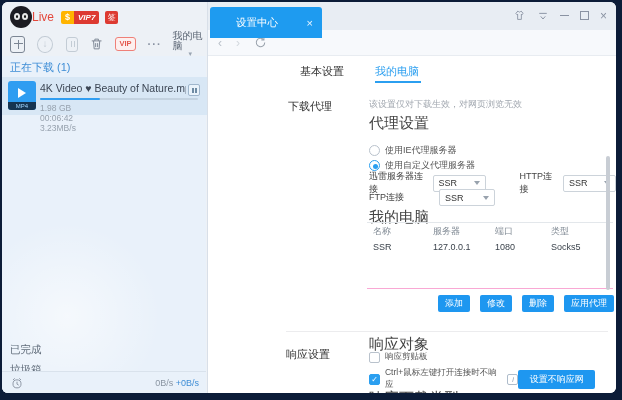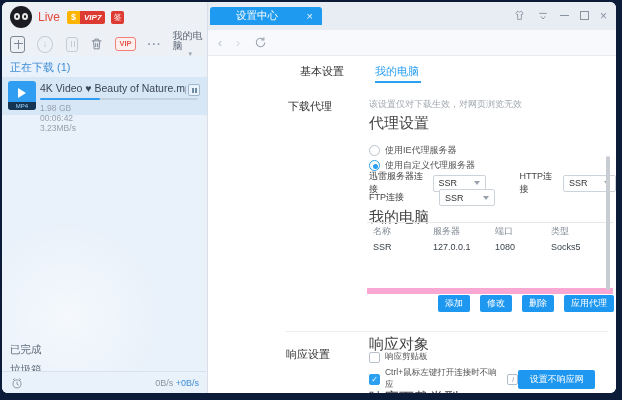--- a/index.html
+++ b/index.html
@@ -10,21 +10,21 @@
   
   .lp { position:absolute; left:0; top:0; width:206px; height:100%; background:#edf1f6; border-right:1px solid #d8dfe8; }
   .lp-list { position:absolute; left:0; right:1px; top:54px; bottom:22px; background:#e9f1fa; overflow:hidden; }
   .lp-list::before { content:""; position:absolute; left:-30px; bottom:-40px; width:190px; height:190px; border-radius:50%;
     background:radial-gradient(circle, rgba(255,255,255,.55) 0%, rgba(255,255,255,0) 70%); }
   .userbar { position:absolute; left:0; top:0; width:206px; height:30px; display:flex; align-items:center; }
   .avatar { width:22px; height:22px; border-radius:50%; background:#1c1c22; margin-left:8px; position:relative; }
   .avatar i { position:absolute; top:7px; width:6px; height:7px; background:#e8e8e8; border-radius:50%; }
   .avatar i.l { left:4px; } .avatar i.r { left:12px; }
   .avatar i::after { content:""; position:absolute; left:2px; top:2px; width:2px; height:3px; background:#111; border-radius:50%; }
-  .uname { color:#e4483c; font-size:12px; margin-left:6px; }
+  .uname { color:#e4483c; font-size:12px; }
   .vipbadge { display:flex; height:13px; margin-left:7px; border-radius:2px; overflow:hidden; font-weight:bold; }
   .vipbadge .d { background:#ffb400; color:#fff; font-size:9px; width:13px; text-align:center; line-height:13px; }
   .vipbadge .v { background:#dd3a31; color:#fff; font-size:8px; font-style:italic; padding:0 4px; line-height:13px; }
   .signbadge { width:13px; height:13px; margin-left:6px; background:#dd3a31; border-radius:2px; color:#fff; font-size:8px; text-align:center; line-height:13px; }
 
   .toolbar { position:absolute; left:0; top:30px; width:206px; height:24px; display:flex; align-items:center; padding-left:8px; }
   .tb-new { width:17px; height:17px; border:1.2px solid #7c8694; border-radius:3px; position:relative; }
   .tb-new::before, .tb-new::after { content:""; position:absolute; background:#7c8694; }
   .tb-new::before { left:3px; top:6.5px; width:9px; height:1.4px; }
   .tb-new::after { left:6.8px; top:3px; width:1.4px; height:9px; }
@@ -51,42 +51,42 @@
   .dl-prog i { display:block; height:2px; background:#2f9df1; border-radius:1px; }
   .dl-stats { position:absolute; left:38px; top:26px; width:158px; display:flex; justify-content:space-between; color:#97a2ae; font-size:8.5px;flex-direction:column; }
   .lp-nav { position:absolute; left:8px; color:#5f6b79; font-size:10.5px; }
   .lp-status { position:absolute; left:0; right:1px; bottom:0; height:22px; background:#e9f1fa; border-top:1px solid #d9e2ec; display:flex; align-items:center; }
   .speeds { margin-left:auto; margin-right:7px; font-size:9px; color:#8a95a2; }
   .speeds b { color:#3f8ed6; font-weight:normal; }
 
   
   .rp { position:absolute; left:206px; top:0; right:0; height:100%; }
   .rp-tabstrip { height:28px; background:#e8edf3; }
-  .set-tab { position:absolute; left:2px; top:5px; width:112px; height:18px; background:#1e9bf0; border-radius:3px 3px 0 0; display:flex; align-items:center; color:#fff; }
+  .set-tab { position:absolute; left:2px; top:5px; width:112px; height:31px; background:#1e9bf0; border-radius:3px 3px 0 0; display:flex; align-items:center; color:#fff; }
   .set-tab .t { font-size:10.5px; margin-left:26px; }
   .set-tab .x { margin-left:auto; margin-right:9px; font-size:11px; color:#e8f5ff; }
   .rp-nav { height:26px; background:#f7f9fc; border-bottom:1px solid #e8ecf1; display:flex; align-items:center; padding-left:10px; }
   .nav-ic { font-size:12px; margin-right:14px; }
   .rp-content { position:absolute; left:0; right:0; top:54px; bottom:0; background:#fff; }
 
   .stab { position:absolute; top:8px; font-size:11px; color:#333; }
   .stab.active { color:#2b9ff0; }
   .stab-line { position:absolute; top:25px; width:46px; height:2px; background:#2b9ff0; }
   .sec-title { position:absolute; font-size:11px; color:#333; }
   .note { position:absolute; font-size:9px; color:#a2a8b0; }
   .grp { position:absolute; font-size:15px; color:#444; }
   .radio-row { position:absolute; display:flex; align-items:center; font-size:9px; color:#555; }
   .rad { width:11px; height:11px; border:1px solid #b9c2cc; border-radius:50%; margin-right:5px; background:#fff; position:relative; }
   .radio-row.sel .rad { border-color:#2b9ff0; }
   .radio-row.sel .rad::after { content:""; position:absolute; left:2.5px; top:2.5px; width:5px; height:5px; border-radius:50%; background:#2b9ff0; }
   .sel-row { position:absolute; display:flex; align-items:center; font-size:9px; color:#444; }
   .sel-box { width:56px; height:17px; border:1px solid #ccd3da; border-radius:2px; background:#fff; display:flex; align-items:center; padding:0 5px; margin-left:5px; font-size:9px; color:#333; }
   .sel-box .c { margin-left:auto; width:0; height:0; border-left:3.5px solid transparent; border-right:3.5px solid transparent; border-top:4px solid #98a2ad; }
   .sel-lbl2 { margin-left:14px;padding-left:20px; }
-  .ptable { position:absolute; width:246px; border-top:1px solid #e3e7eb; border-bottom:6px solid #f9a8d4; font-size:9px; }
+  .ptable { position:absolute; width:246px; border-top:1px solid #e3e7eb; border-bottom:1px solid #f9a8d4; font-size:9px; }
   .ptable .hr { display:flex; height:16px; align-items:center; color:#808a94; }
   .ptable .dr { display:flex; height:16px; align-items:center; color:#3b434c; }
   .ptable span:nth-child(1){ width:66px; padding-left:6px; }
   .ptable span:nth-child(2){ width:62px; }
   .ptable span:nth-child(3){ width:56px; }
   .ptable span:nth-child(4){ width:56px; }
   .ptable .fill { height:33px; }
   .btn-row { position:absolute; width:245px; display:flex; justify-content:flex-end; gap:10px; }
   .btn { height:17px; background:#1e97f0; color:#fff; font-size:9px; border:none; border-radius:2px; padding:0 7px; line-height:17px; text-align:center; }
   .divider { position:absolute; height:1px; background:#ececee; }

